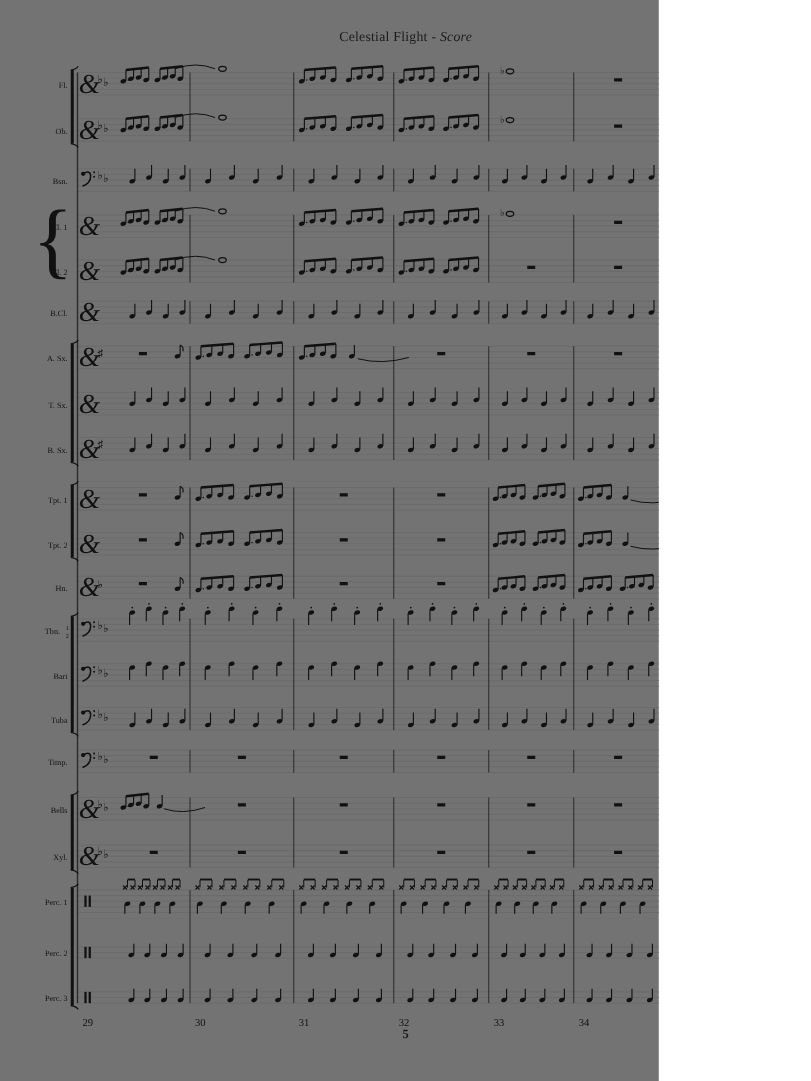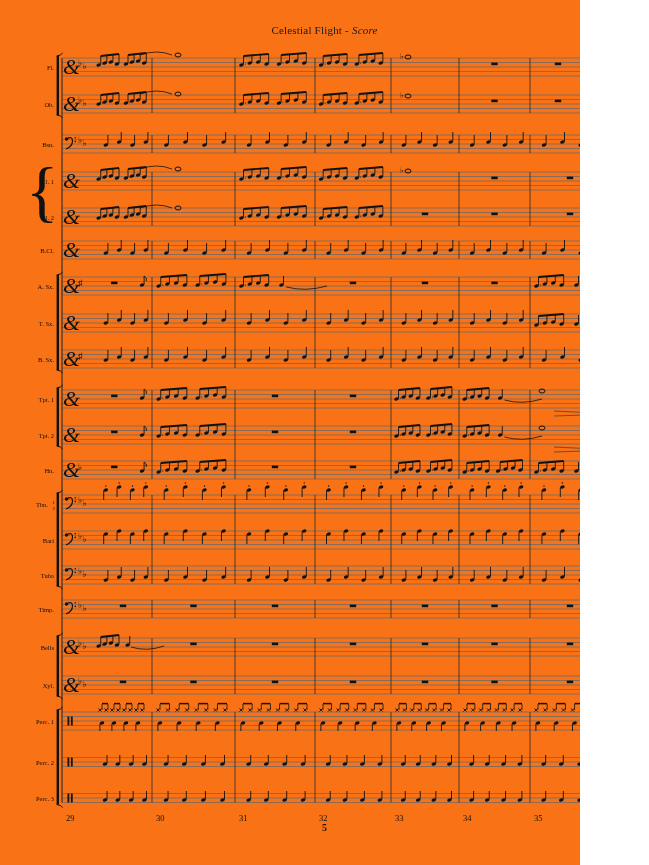--- a/index.html
+++ b/index.html
@@ -1,16 +1,16 @@
 <!DOCTYPE html>
 <html><head>
 <meta charset="utf-8">
 <style>
   html,body{margin:0;padding:0;background:#ffffff;}
-  .page{position:relative;width:580px;height:865px;background:#f97316;overflow:hidden;
+  .page{position:relative;width:527px;height:865px;background:#737373;overflow:hidden;
         font-family:"Liberation Serif",serif;color:#1a1a1a;}
   .title{position:absolute;top:24px;left:0;width:649px;text-align:center;
          font-size:11px;letter-spacing:.2px;}
   .title .sep{margin:0 3px;}
   .title .it{font-style:italic;}
   .page-num{position:absolute;top:822px;left:0;width:649px;text-align:center;
             font-weight:bold;font-size:10px;}
   svg{position:absolute;top:0;left:0;}
   text{font-family:"Liberation Serif",serif;}
 </style>

